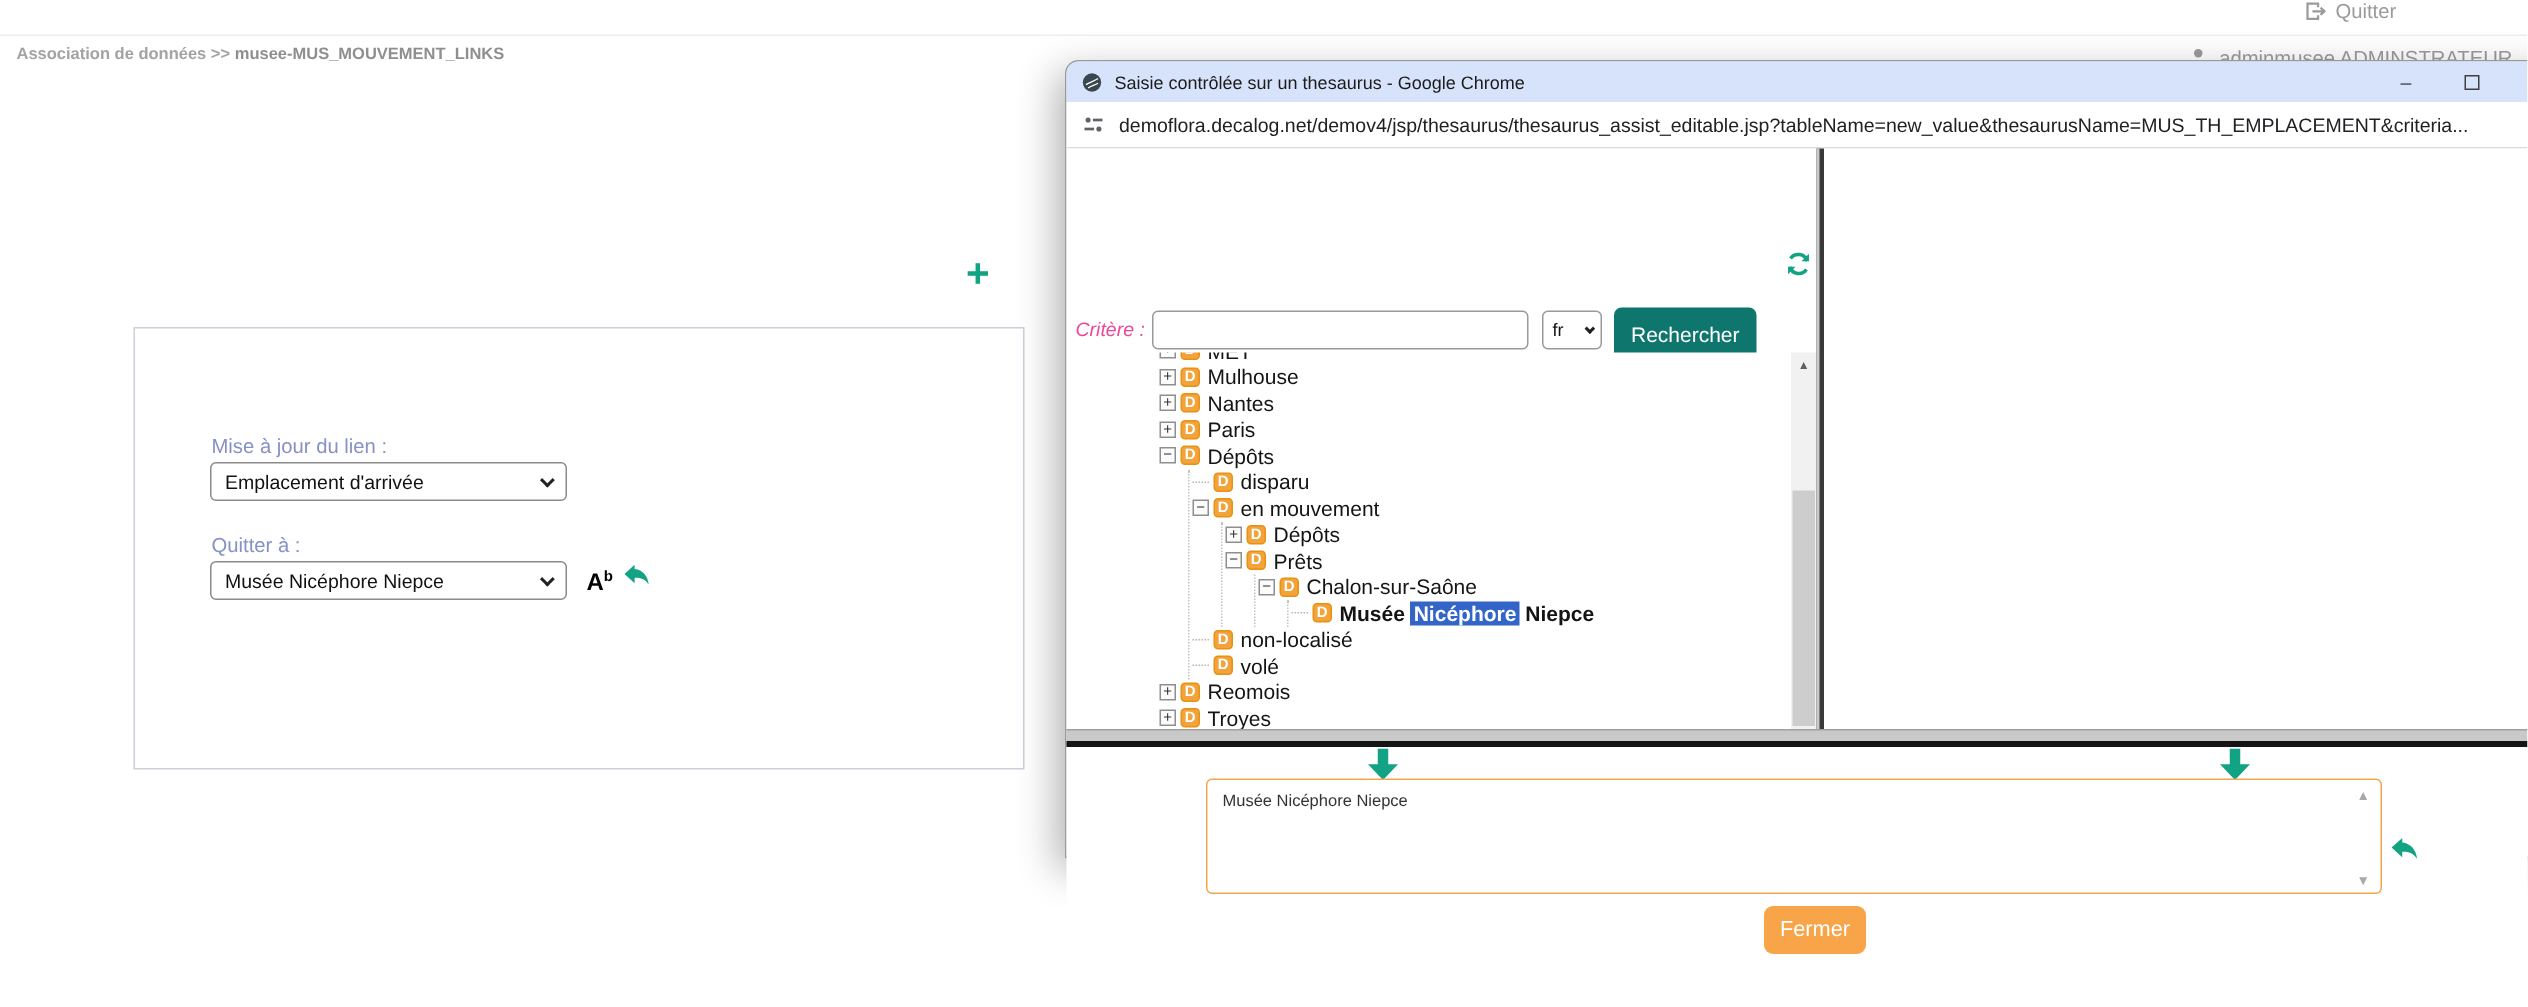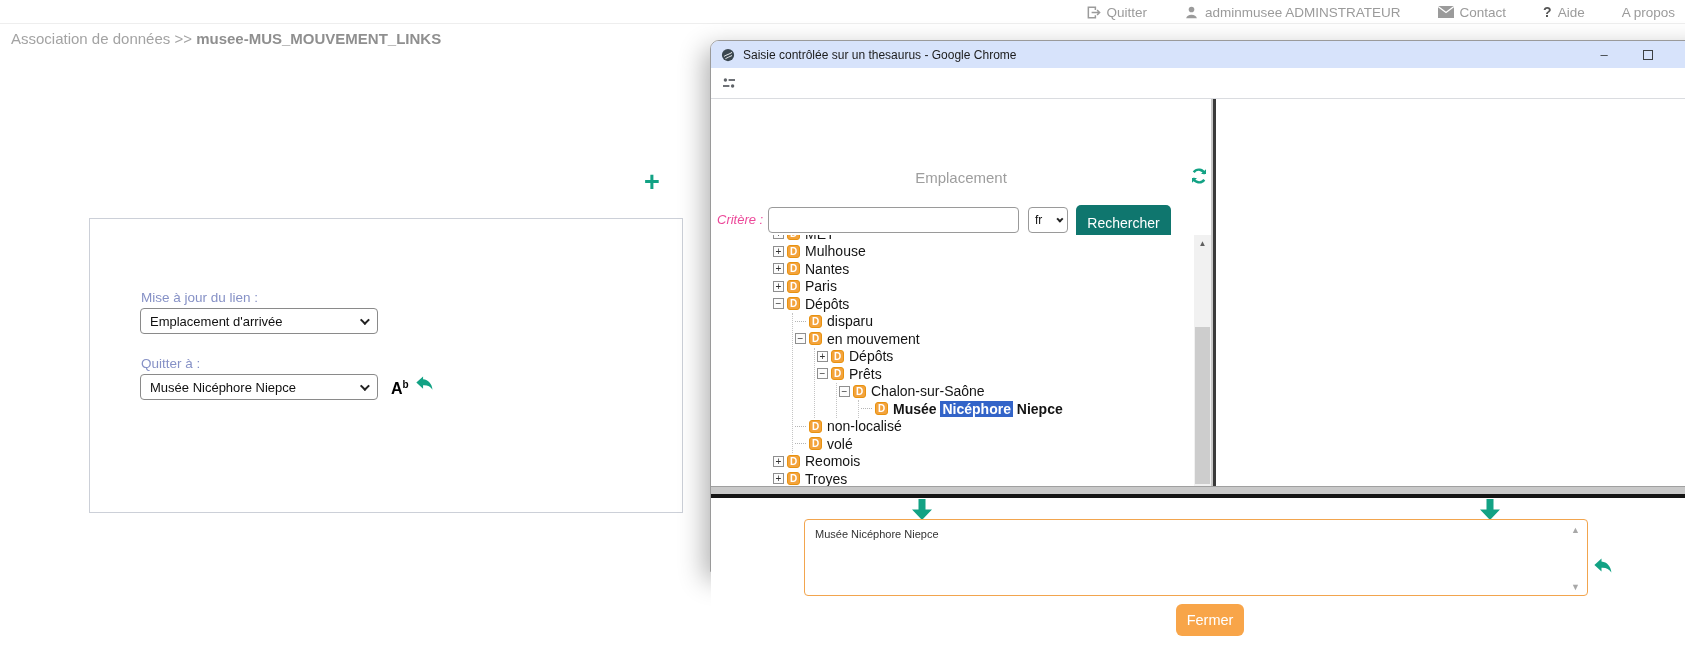--- a/index.html
+++ b/index.html
@@ -2,25 +2,25 @@
 <html><head>
 <meta charset="utf-8">
 <style>
   * { margin:0; padding:0; box-sizing:border-box; }
   html,body { background:#fff; }
   body { font-family:"Liberation Sans", sans-serif; }
   #app { position:relative; width:1685px; height:671px; background:#fff; overflow:hidden; }
 
   
   .top-header { position:absolute; left:0; top:0; width:1685px; height:24px; border-bottom:1px solid #eeeeee; background:#fff; }
-  .top-menu { position:absolute; right:10px; top:0; height:24px; display:flex; align-items:center; gap:37px; color:#9b9b9b; font-size:13.5px; }
+  .top-menu { position:absolute; right:10px; top:0; height:24px; display:flex; align-items:center; gap:16px; color:#9b9b9b; font-size:13.5px;flex-direction:column; }
   .top-menu .mi { display:flex; align-items:center; gap:6px; cursor:default; white-space:nowrap; }
   .qmark { color:#555; font-weight:bold; font-size:14px; }
 
-  .breadcrumb { position:absolute; left:11px; top:30px; font-size:15px; color:#a3a3a3; }
+  .breadcrumb { position:absolute; left:11px; top:30px; font-size:11px; color:#a3a3a3;font-weight:bold; }
   .breadcrumb b { color:#8f8f8f; }
 
   
   .form-box { position:absolute; left:89px; top:218px; width:594px; height:295px; border:1px solid #ccd0d8; background:#fff; }
   .f-label { position:absolute; font-size:13.5px; color:#8691c6; }
   .pseudo-select { position:absolute; width:238px; height:26px; border:1px solid #8a8a8a; border-radius:4px; background:#fff;
     display:flex; align-items:center; justify-content:space-between; padding:0 10px 0 9px; font-size:13px; color:#111; }
   .caret { width:7px; height:7px; border-right:2px solid #222; border-bottom:2px solid #222; transform:rotate(45deg) translateY(-2px); }
   .caret.small { width:5px; height:5px; }
   .ab-icon { position:absolute; left:391px; top:377px; color:#000000; font-weight:bold; font-size:16px; line-height:16px; }
@@ -167,25 +167,25 @@
       </div>
     </div>
 
     <div class="urlbar">
       <svg width="14" height="14" viewBox="0 0 14 14" stroke="#5f6368" stroke-width="1.8" fill="#5f6368">
           <circle cx="3.4" cy="4" r="1.7" stroke="none"></circle>
           <line x1="6.6" y1="4" x2="13" y2="4"></line>
           <line x1="1" y1="10" x2="7.4" y2="10"></line>
           <circle cx="10.6" cy="10" r="1.7" stroke="none"></circle>
         </svg>
+      <span class="u-text">demoflora.decalog.net/demov4/jsp/thesaurus/thesaurus_assist_editable.jsp?tableName=new_value&amp;thesaurusName=MUS_TH_EMPLACEMENT&amp;criteria...</span>
     </div>
 
     <div class="frames">
 
-      <div class="th-heading">Emplacement</div>
       <svg class="refresh" viewBox="0 0 16 16">
           <path d="M13.2 6.3A5.6 5.6 0 0 0 3.3 4.7" fill="none" stroke="#12a284" stroke-width="2.1"></path>
           <path d="M2.8 9.7a5.6 5.6 0 0 0 9.9 1.6" fill="none" stroke="#12a284" stroke-width="2.1"></path>
           <path d="M14.2 1.9v4.4H9.8z" fill="#12a284"></path>
           <path d="M1.8 14.1V9.7h4.4z" fill="#12a284"></path>
         </svg>
 
       <span class="crit-label">Critère :</span>
       <input class="crit-input" type="text" value="" style="">
       <div class="lang-select">

